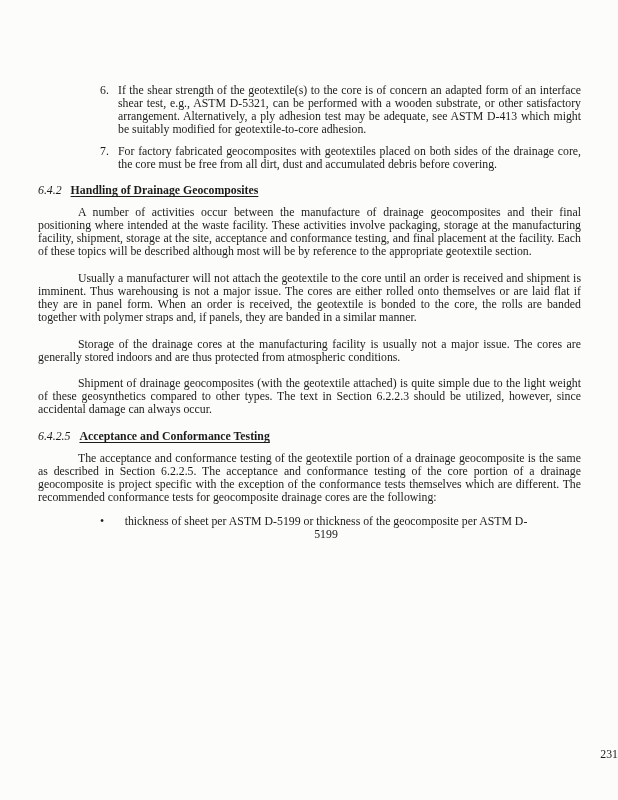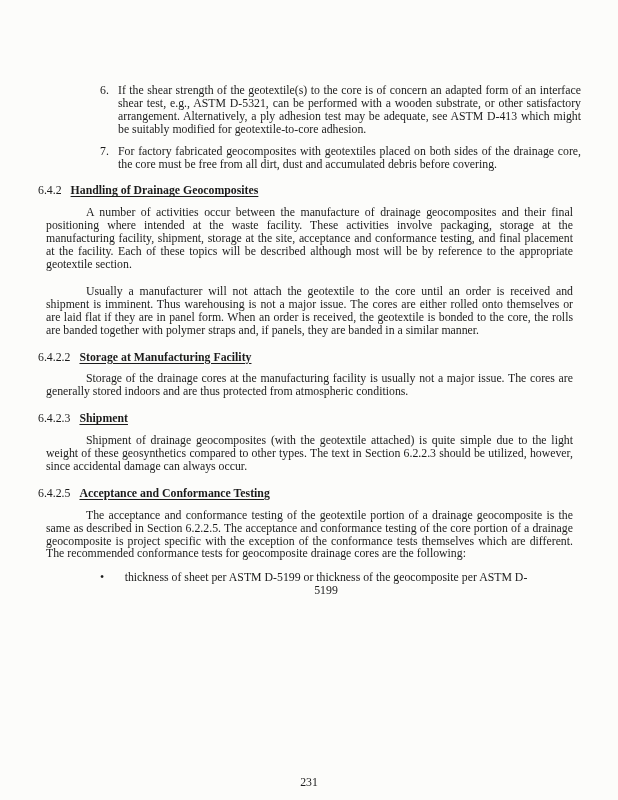--- a/index.html
+++ b/index.html
@@ -40,28 +40,29 @@
   }
   .section {
     margin-top: 14px;
   }
   .heading {
     margin: 0 0 9px 0;
     white-space: nowrap;
   }
   .h-num {
     margin-right: 9px;
+    font-style: italic;
   }
   .h-title {
     text-decoration: underline;
     text-underline-offset: 2px;
     font-weight: bold;
   }
   .para {
-    margin: 8px;
+    margin: 0;
     text-align: justify;
     text-indent: 40px;
   }
   .bullet-item {
     display: flex;
     margin: 11px 0 0 62px;
   }
   .b-marker {
     flex: 0 0 16px;
     width: 16px;
@@ -69,22 +70,21 @@
   .b-text {
     flex: 1;
     text-align: center;
     max-width: 420px;
   }
   .page-number {
     position: absolute;
     top: 748px;
     left: 0;
     right: 0;
-    text-align: center;
-    margin-top: 28px;
+    text-align: right;
   }
 </style>
 </head>
 <body>
 
 <div class="sheet">
 
   <div class="list-block">
     <div class="list-item">
       <span class="li-num">6.</span>
@@ -101,30 +101,24 @@
       <span class="h-num">6.4.2</span><span class="h-title">Handling of Drainage Geocomposites</span>
     </div>
     <p class="para">A number of activities occur between the manufacture of drainage geocomposites and their final positioning where intended at the waste facility.  These activities involve packaging, storage at the manufacturing facility, shipment, storage at the site, acceptance and conformance testing, and final placement at the facility.  Each of these topics will be described although most will be by reference to the appropriate geotextile section.</p>
   </div>
 
   <div class="section">
     <p class="para">Usually a manufacturer will not attach the geotextile to the core until an order is received and shipment is imminent.  Thus warehousing is not a major issue.  The cores are either rolled onto themselves or are laid flat if they are in panel form.  When an order is received, the geotextile is bonded to the core, the rolls are banded together with polymer straps and, if panels, they are banded in a similar manner.</p>
   </div>
 
   <div class="section">
-    <div class="heading">
-      <span class="h-num">6.4.2.2</span><span class="h-title">Storage at Manufacturing Facility</span>
-    </div>
     <p class="para">Storage of the drainage cores at the manufacturing facility is usually not a major issue.  The cores are generally stored indoors and are thus protected from atmospheric conditions.</p>
   </div>
 
   <div class="section">
-    <div class="heading">
-      <span class="h-num">6.4.2.3</span><span class="h-title">Shipment</span>
-    </div>
     <p class="para">Shipment of drainage geocomposites (with the geotextile attached) is quite simple due to the light weight of these geosynthetics compared to other types.  The text in Section 6.2.2.3 should be utilized, however, since accidental damage can always occur.</p>
   </div>
 
 
   <div class="section">
     <div class="heading">
       <span class="h-num">6.4.2.5</span><span class="h-title">Acceptance and Conformance Testing</span>
     </div>
     <p class="para">The acceptance and conformance testing of the geotextile portion of a drainage geocomposite is the same as described in Section 6.2.2.5.  The acceptance and conformance testing of the core portion of a drainage geocomposite is project specific with the exception of the conformance tests themselves which are different.  The recommended conformance tests for geocomposite drainage cores are the following:</p>
     <div class="bullet-item">

